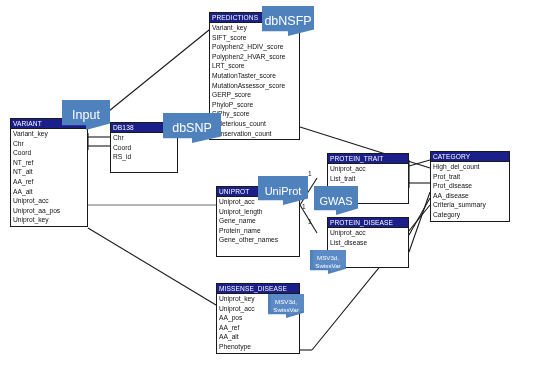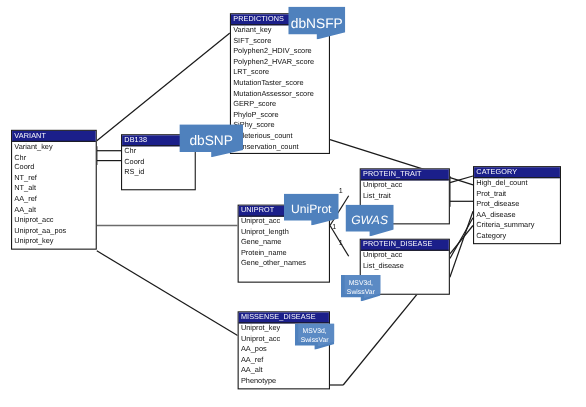--- a/index.html
+++ b/index.html
@@ -211,34 +211,37 @@
     <div class="tbody">
       <div class="fieldrow">Uniprot_key</div>
       <div class="fieldrow">Uniprot_acc</div>
       <div class="fieldrow">AA_pos</div>
       <div class="fieldrow">AA_ref</div>
       <div class="fieldrow">AA_alt</div>
       <div class="fieldrow">Phenotype</div>
     </div>
   </div>
 
+  <div class="badge big" style="left:62px;top:100px;width:48px;height:30px;">
+    <span>Input</span>
+  </div>
 
   <div class="badge big" style="left:163px;top:113px;width:58px;height:30px;">
     <span>dbSNP</span>
   </div>
 
   <div class="badge big" style="left:262px;top:6px;width:52px;height:30px;">
     <span>dbNSFP</span>
   </div>
 
   <div class="badge mid" style="left:258px;top:176px;width:50px;height:29px;">
     <span>UniProt</span>
   </div>
 
-  <div class="badge mid" style="left:314px;top:186px;width:44px;height:29px;font-style:italic;">
+  <div class="badge mid" style="left:314px;top:186px;width:44px;height:29px;">
     <span>GWAS</span>
   </div>
 
   <div class="badge small stack" style="left:310px;top:250px;width:36px;height:24px;">
     <span>MSV3d,</span>
     <span>SwissVar</span>
   </div>
 
   <div class="badge small stack" style="left:268px;top:294px;width:36px;height:24px;">
     <span>MSV3d,</span>

